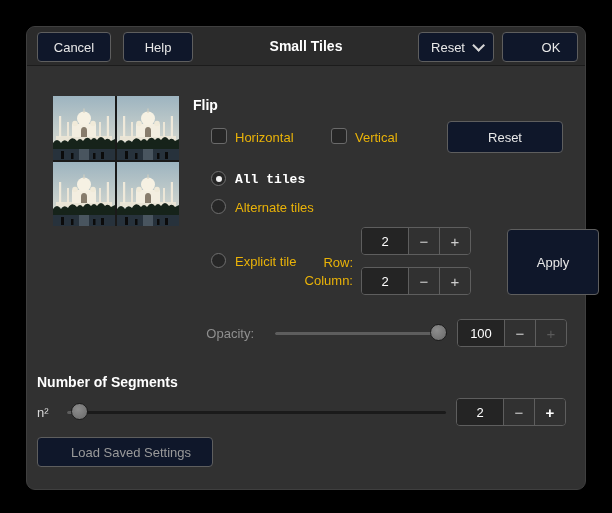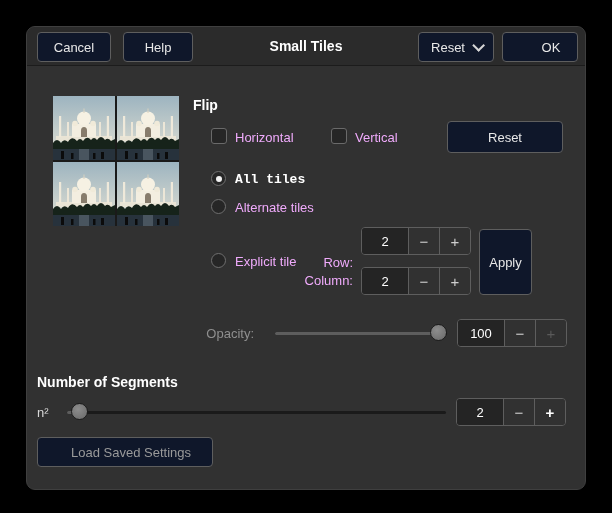--- a/index.html
+++ b/index.html
@@ -25,21 +25,21 @@
           border-bottom:2px solid #d6d6d6; transform:rotate(45deg) translateY(-3px); }
   
   .preview { position:absolute; left:26px; top:69px; width:126px; height:130px;
              display:grid; grid-template-columns:62px 62px; grid-template-rows:64px 64px;
              gap:2px; background:#1a1a1a; }
   .tile { width:62px; height:64px; display:block; }
   
   .heading { position:absolute; color:#ffffff; font-weight:bold; font-size:14px; }
   .flip-heading { left:166px; top:70px; }
   .seg-heading  { left:10px; top:347px; }
-  .lbl { position:absolute; color:#f0abfc; font-size:13px; }
+  .lbl { position:absolute; color:#eab308; font-size:13px; }
   .lbl.dim { color:#8f8f8f; }
   
   .checkbox { position:absolute; width:16px; height:16px; background:#262626;
               border:1px solid #6a6a6a; border-radius:3px; }
   .cb-h { left:184px; top:101px; }
   .cb-v { left:304px; top:101px; }
   .cb-h-lbl { left:208px; top:103px; }
   .cb-v-lbl { left:328px; top:103px; }
   .flip-reset-btn { left:420px; top:94px; width:116px; height:32px; }
   
@@ -62,21 +62,21 @@
                 color:#cfcfcf; font-size:15px; display:flex; align-items:center;
                 justify-content:center; }
   .spin .sbtn.bright { color:#ffffff; font-weight:bold; }
   .spin .sbtn.disabled { color:#5a5a5a; }
   .row-spin { left:334px; top:200px; }
   .col-spin { left:334px; top:240px; }
   .op-spin  { left:430px; top:292px; }
   .seg-spin { left:429px; top:371px; }
   .row-lbl { left:250px; top:206px; width:76px; text-align:right;margin-top:22px; }
   .col-lbl { left:250px; top:246px; width:76px; text-align:right; }
-  .apply-btn { left:452px; top:202px; width:53px; height:66px; }
+  .apply-btn { left:480px; top:202px; width:92px; height:66px; }
   
   .op-lbl { left:120px; top:299px; width:107px; text-align:right; }
   .slider { position:absolute; height:28px; }
   .op-slider  { left:248px; top:292px; width:172px; }
   .seg-slider { left:40px;  top:371px; width:379px; }
   .track { position:absolute; left:0; right:0; top:13px; height:3px;
            background:#1a1a1a; border-radius:2px; }
   .fill { position:absolute; top:13px; height:3px; background:#5d5d5d; border-radius:2px; }
   .handle { position:absolute; top:5px; width:17px; height:17px; border-radius:50%;
             background:radial-gradient(circle at 40% 35%, #8d8d8d, #686868);

